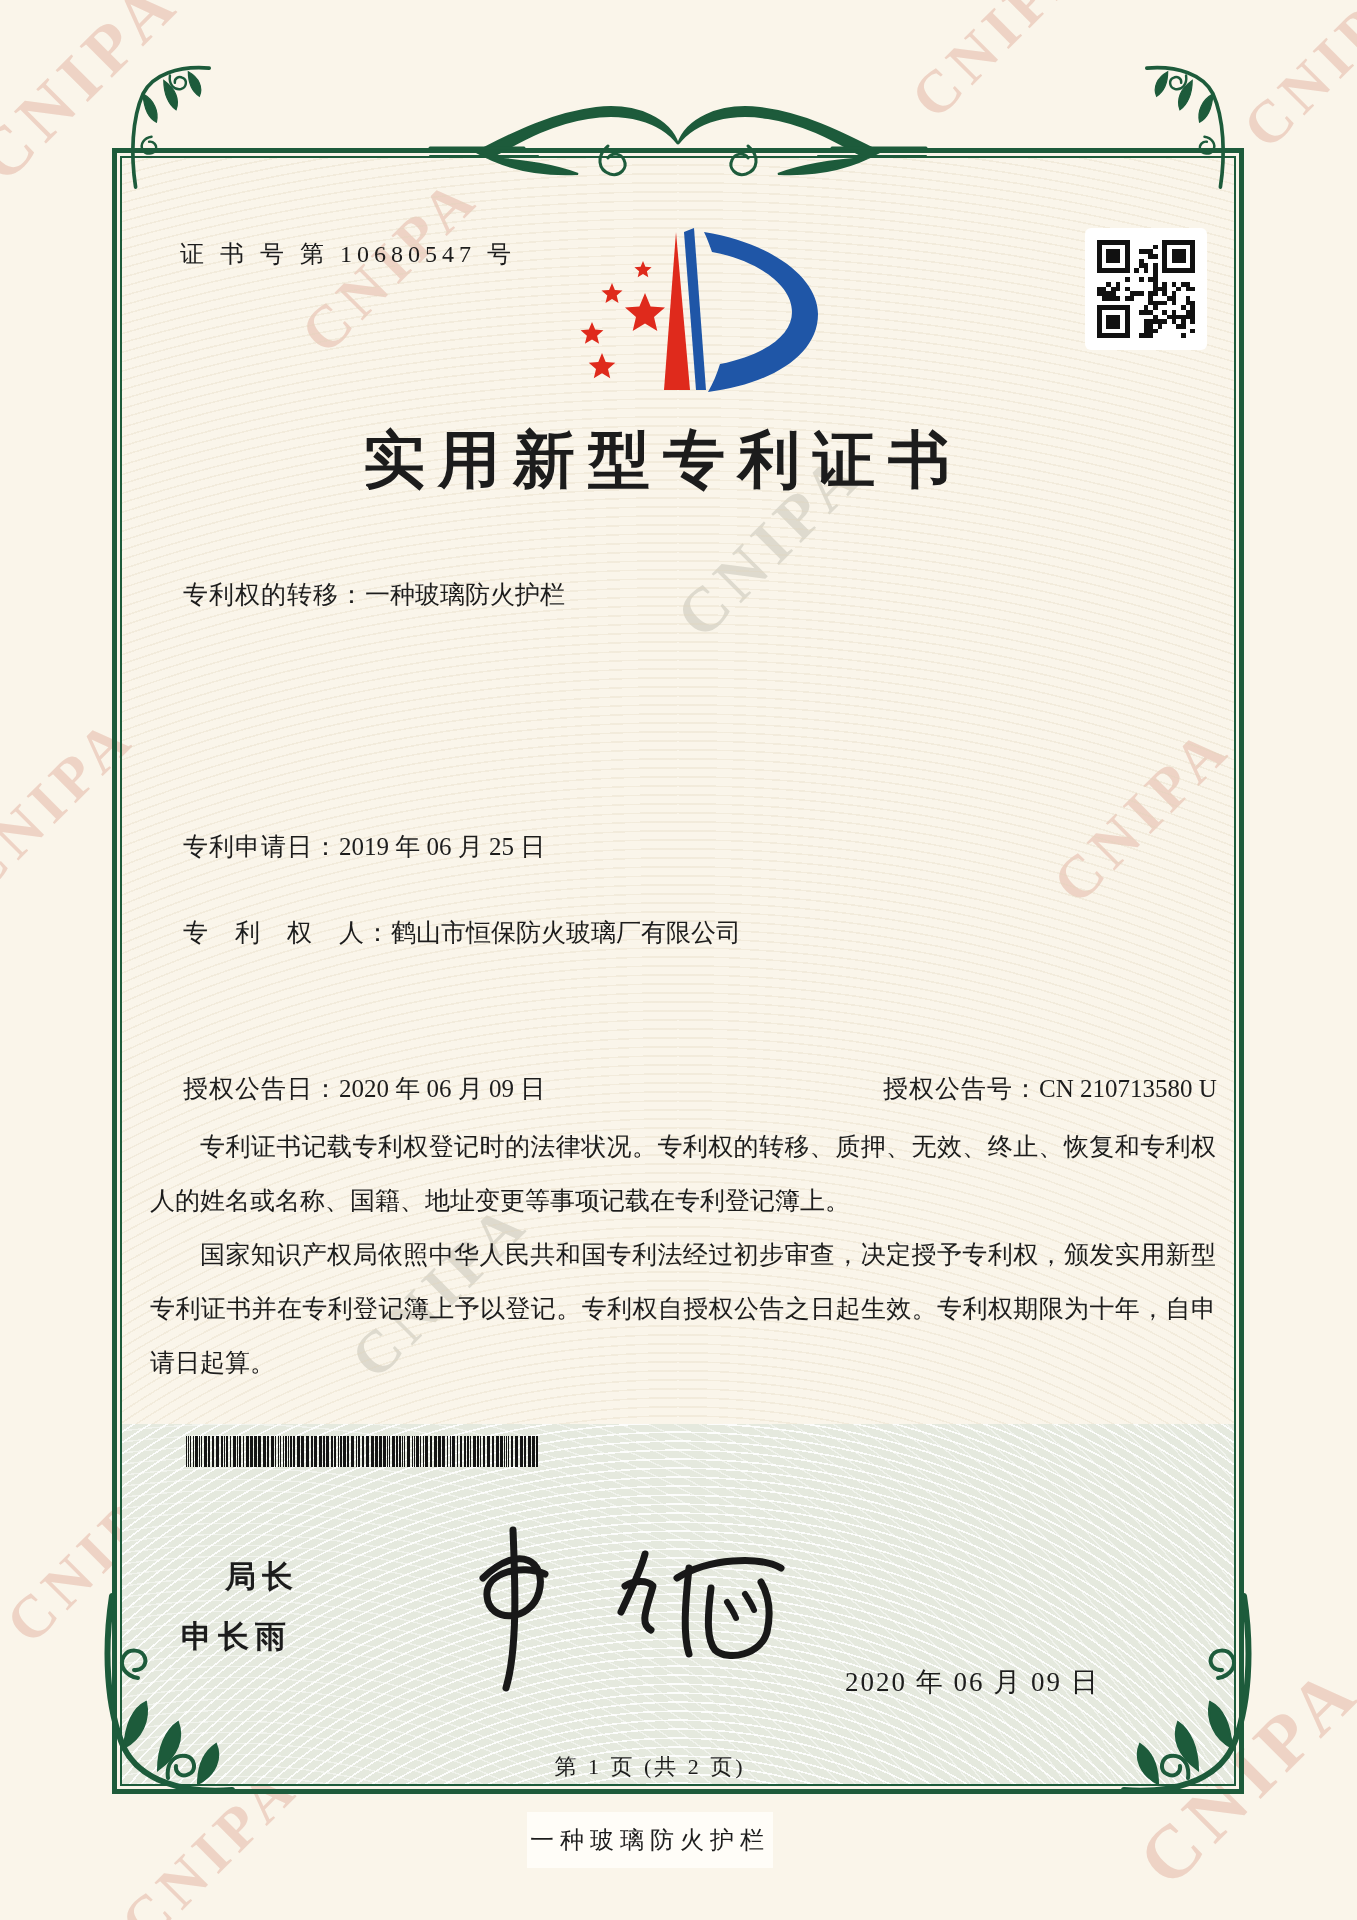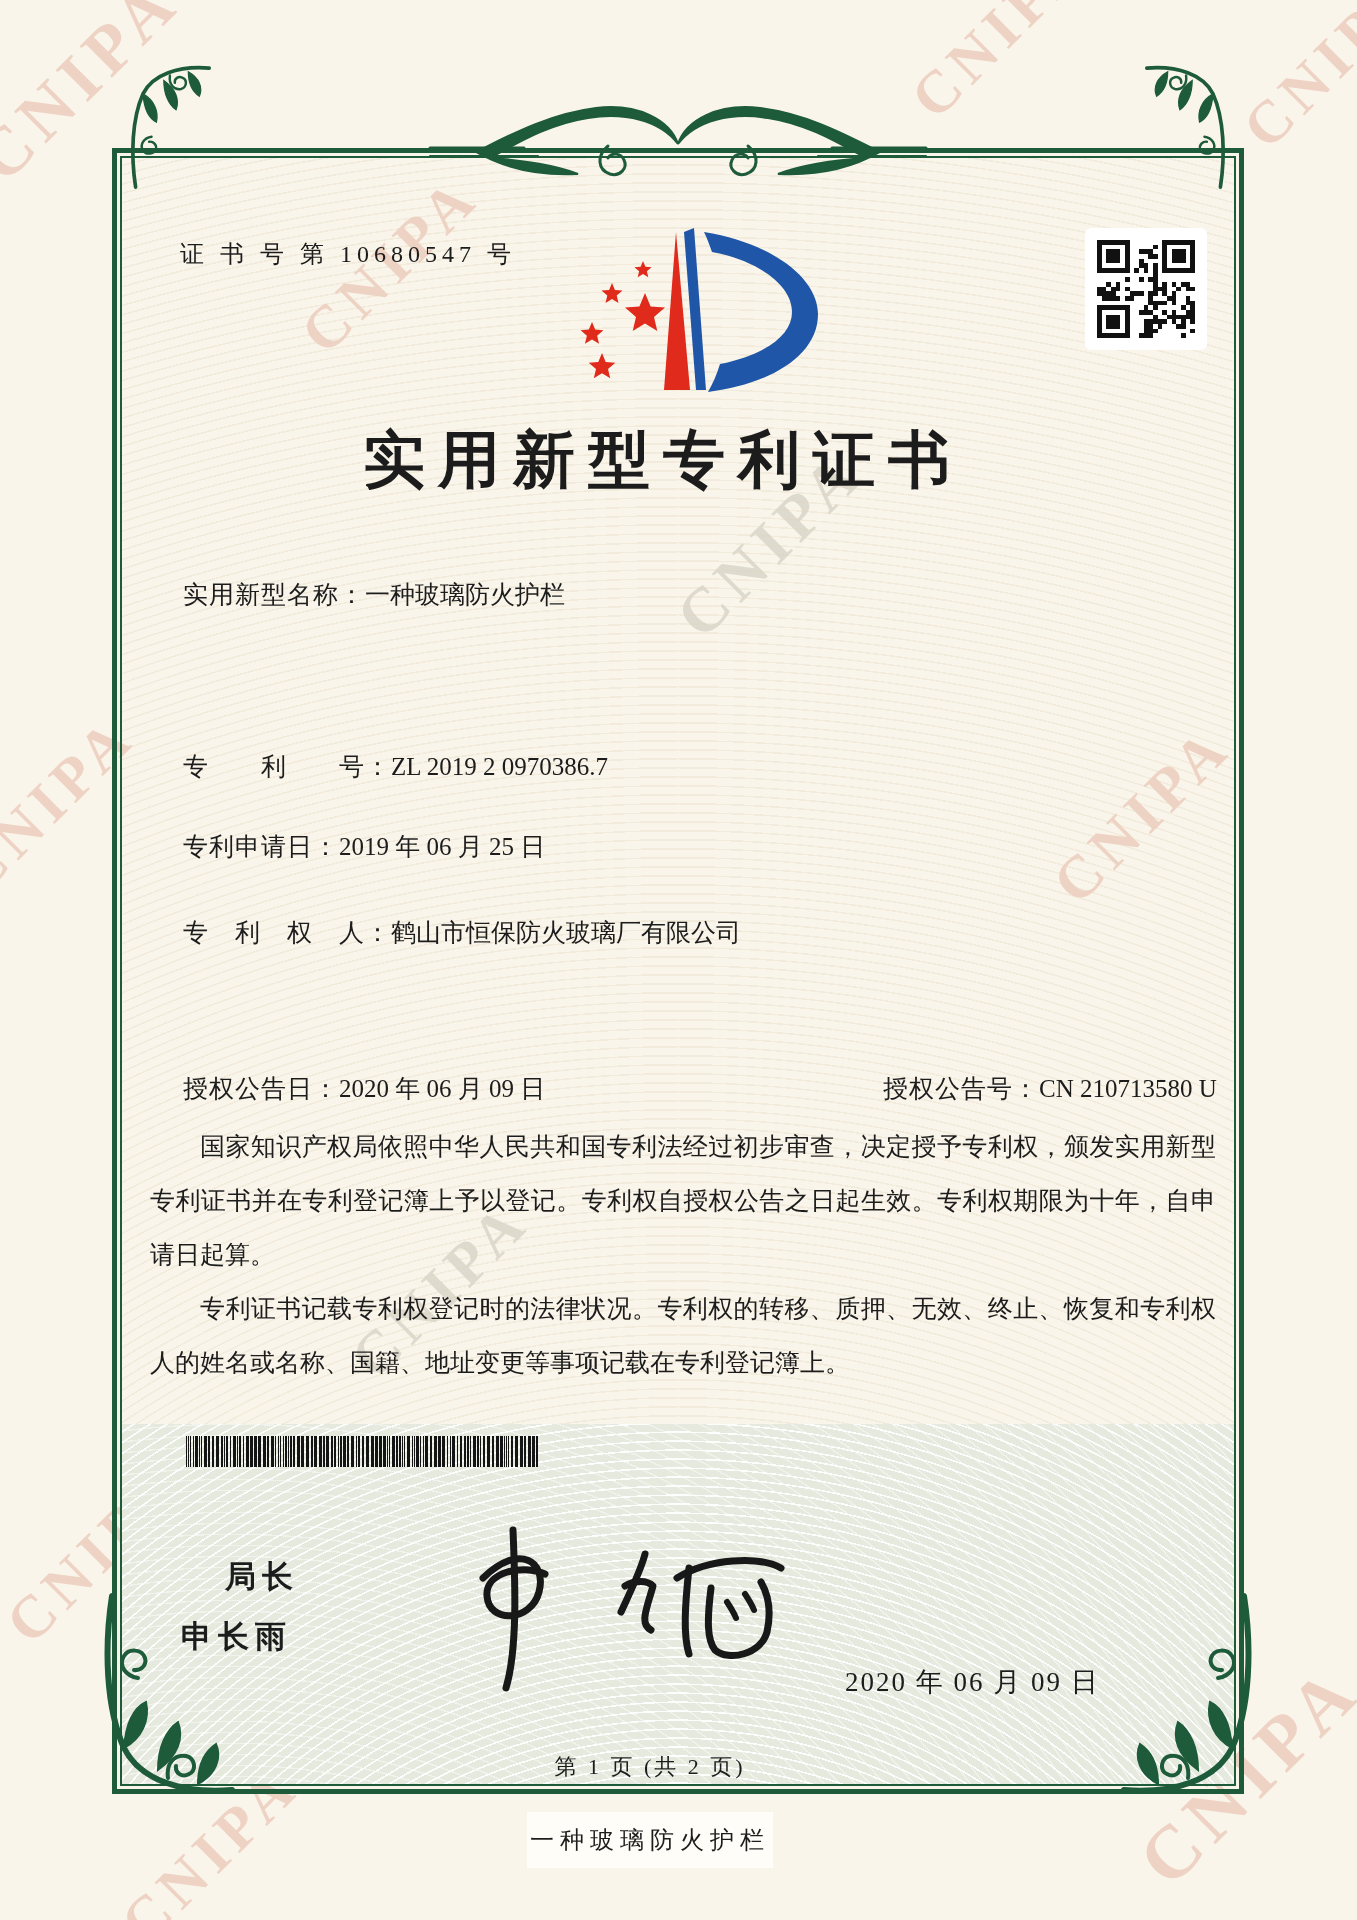--- a/index.html
+++ b/index.html
@@ -387,41 +387,38 @@
         <rect x="9" y="20" width="1" height="1" fill="#111"></rect>
         <rect x="10" y="20" width="1" height="1" fill="#111"></rect>
         <rect x="11" y="20" width="1" height="1" fill="#111"></rect>
         <rect x="18" y="20" width="1" height="1" fill="#111"></rect>
       </svg>
   </div>
 
   <h1 class="title">实用新型专利证书</h1>
 
   <div class="field" style="top:578px">
-    <span class="flabel">实用新型名称：</span><span class="fvalue">一种玻璃防火护栏</span>
-  </div>
-  <div class="field" style="top:750px">
-    <span class="flabel">专　　利　　号：</span><span class="fvalue">ZL 2019 2 0970386.7</span>
+    <span class="flabel">专利权的转移：</span><span class="fvalue">一种玻璃防火护栏</span>
   </div>
   <div class="field" style="top:830px">
     <span class="flabel">专利申请日：</span><span class="fvalue">2019 年 06 月 25 日</span>
   </div>
   <div class="field" style="top:916px">
     <span class="flabel">专　利　权　人：</span><span class="fvalue">鹤山市恒保防火玻璃厂有限公司</span>
   </div>
   <div class="field" style="top:1072px">
     <span class="flabel">授权公告日：</span><span class="fvalue">2020 年 06 月 09 日</span>
     <span class="field2">
       <span class="flabel">授权公告号：</span><span class="fvalue">CN 210713580 U</span>
     </span>
   </div>
 
   <div class="body-text">
+    <p>专利证书记载专利权登记时的法律状况。专利权的转移、质押、无效、终止、恢复和专利权人的姓名或名称、国籍、地址变更等事项记载在专利登记簿上。</p>
     <p>国家知识产权局依照中华人民共和国专利法经过初步审查，决定授予专利权，颁发实用新型专利证书并在专利登记簿上予以登记。专利权自授权公告之日起生效。专利权期限为十年，自申请日起算。</p>
-    <p>专利证书记载专利权登记时的法律状况。专利权的转移、质押、无效、终止、恢复和专利权人的姓名或名称、国籍、地址变更等事项记载在专利登记簿上。</p>
   </div>
 
   <div class="barcode" id="barcode">
       <div class="bar" style="left: 0px; width: 1px;"></div>
       <div class="bar" style="left: 2px; width: 1px;"></div>
       <div class="bar" style="left: 4px; width: 1px;"></div>
       <div class="bar" style="left: 7px; width: 1px;"></div>
       <div class="bar" style="left: 9px; width: 3px;"></div>
       <div class="bar" style="left: 13px; width: 1px;"></div>
       <div class="bar" style="left: 15px; width: 1px;"></div>

